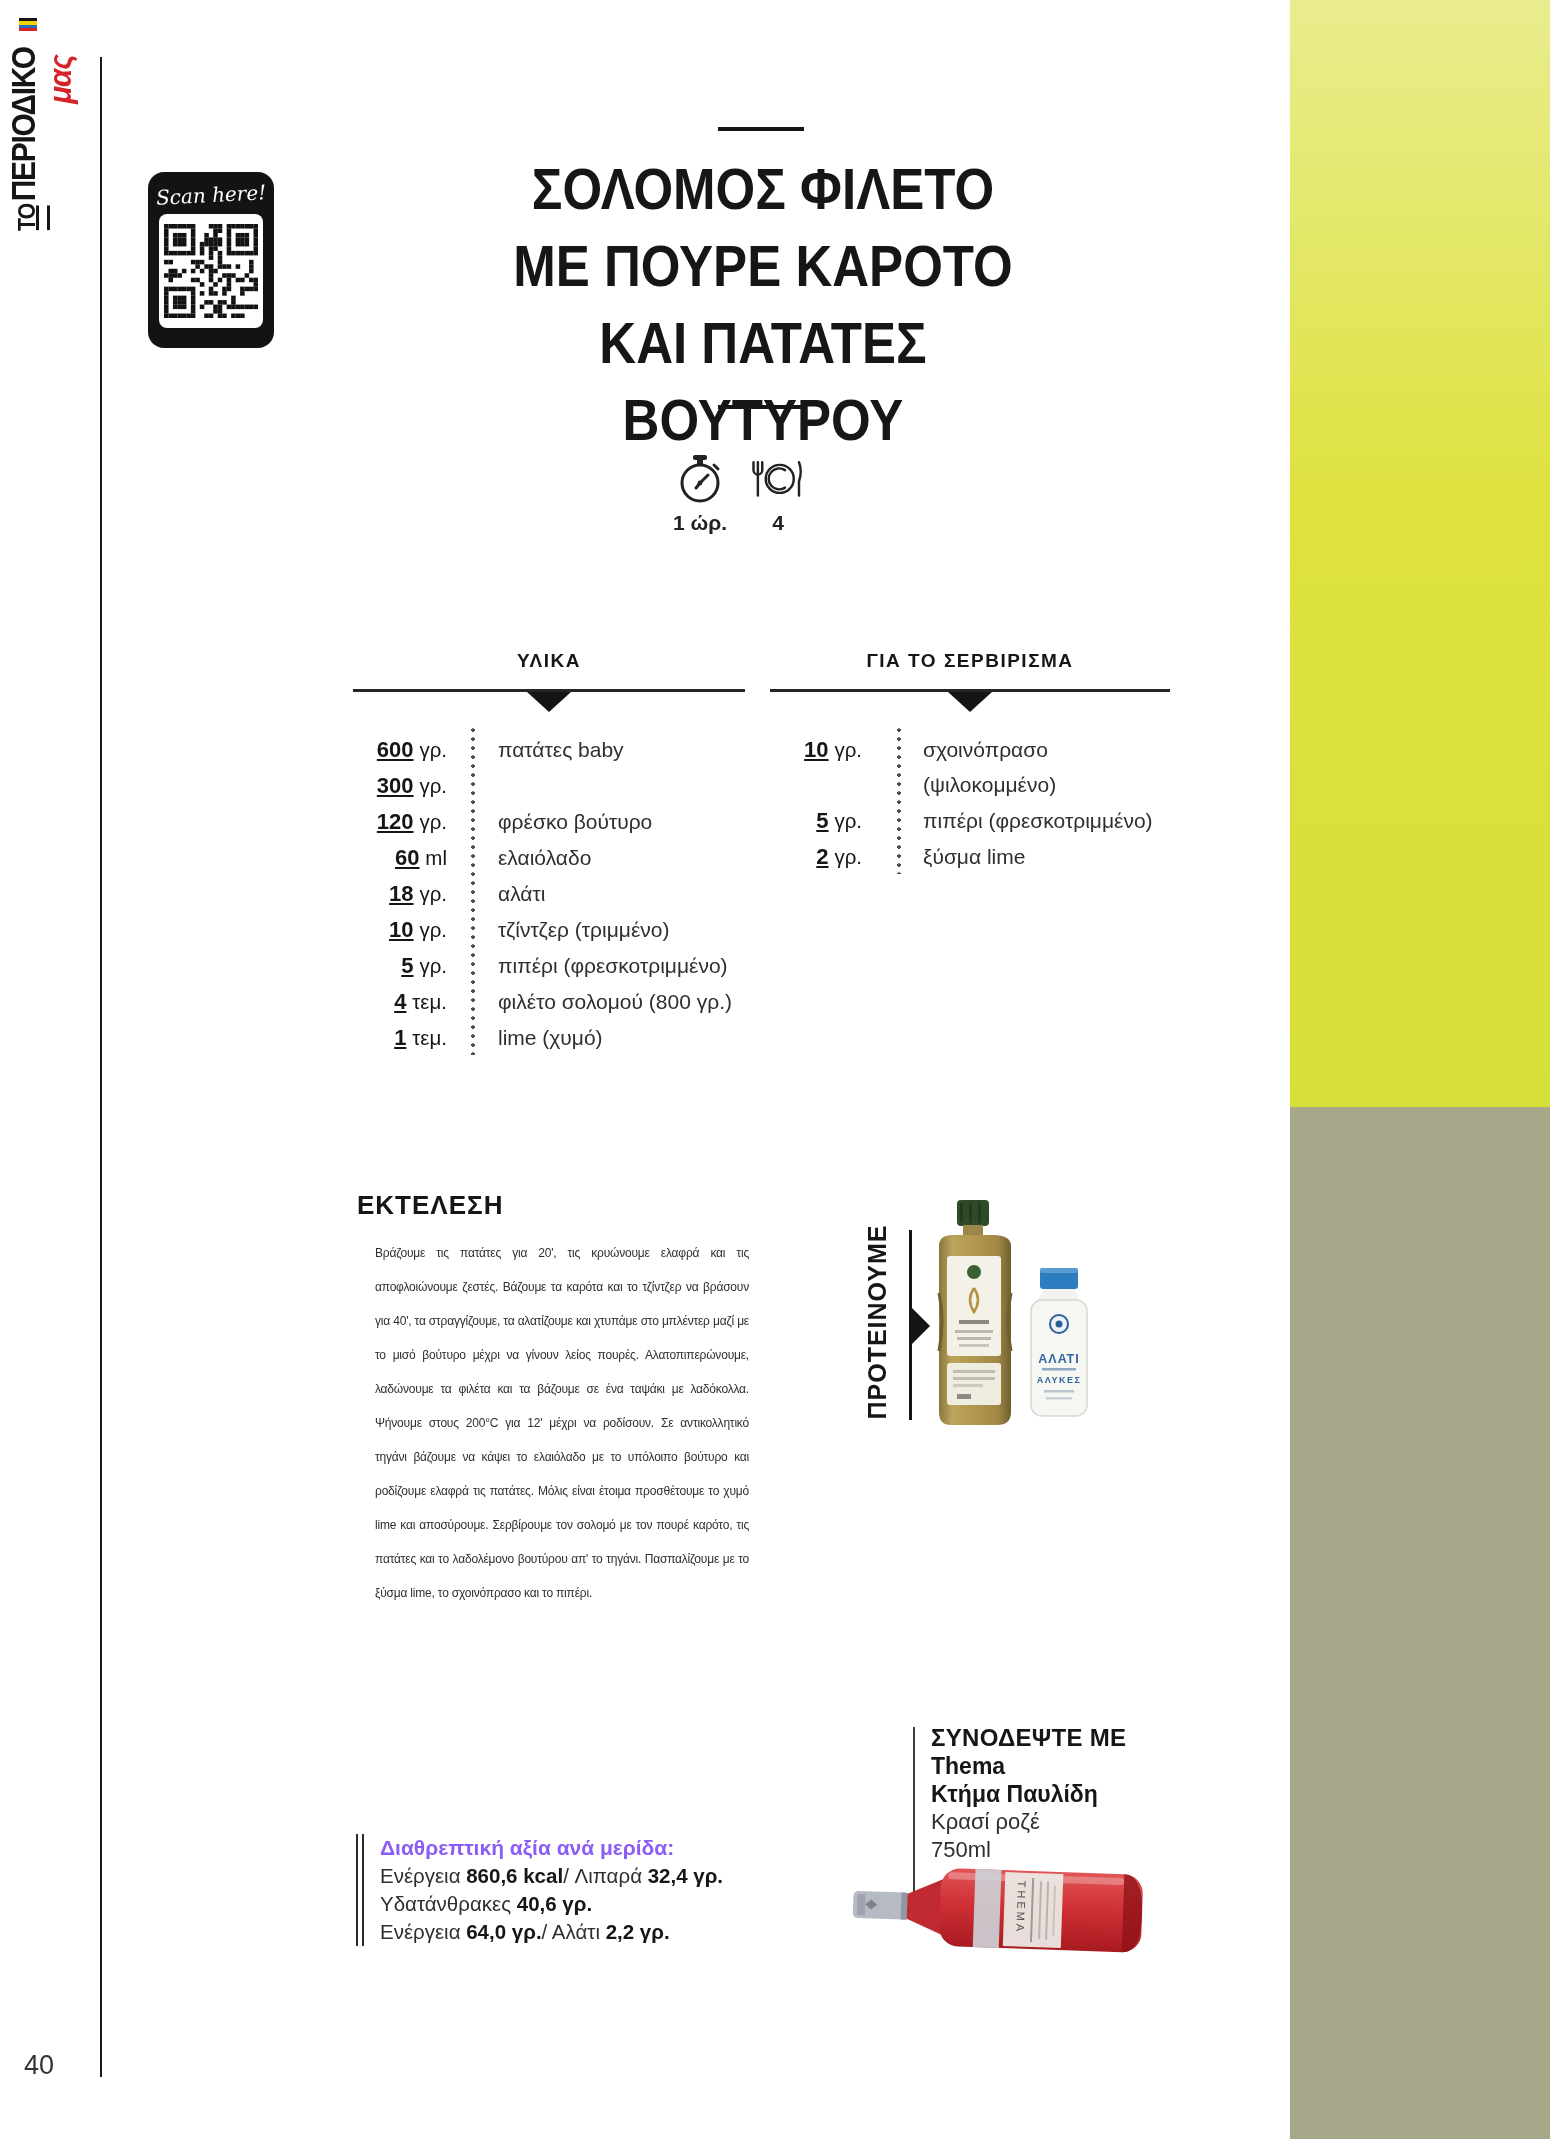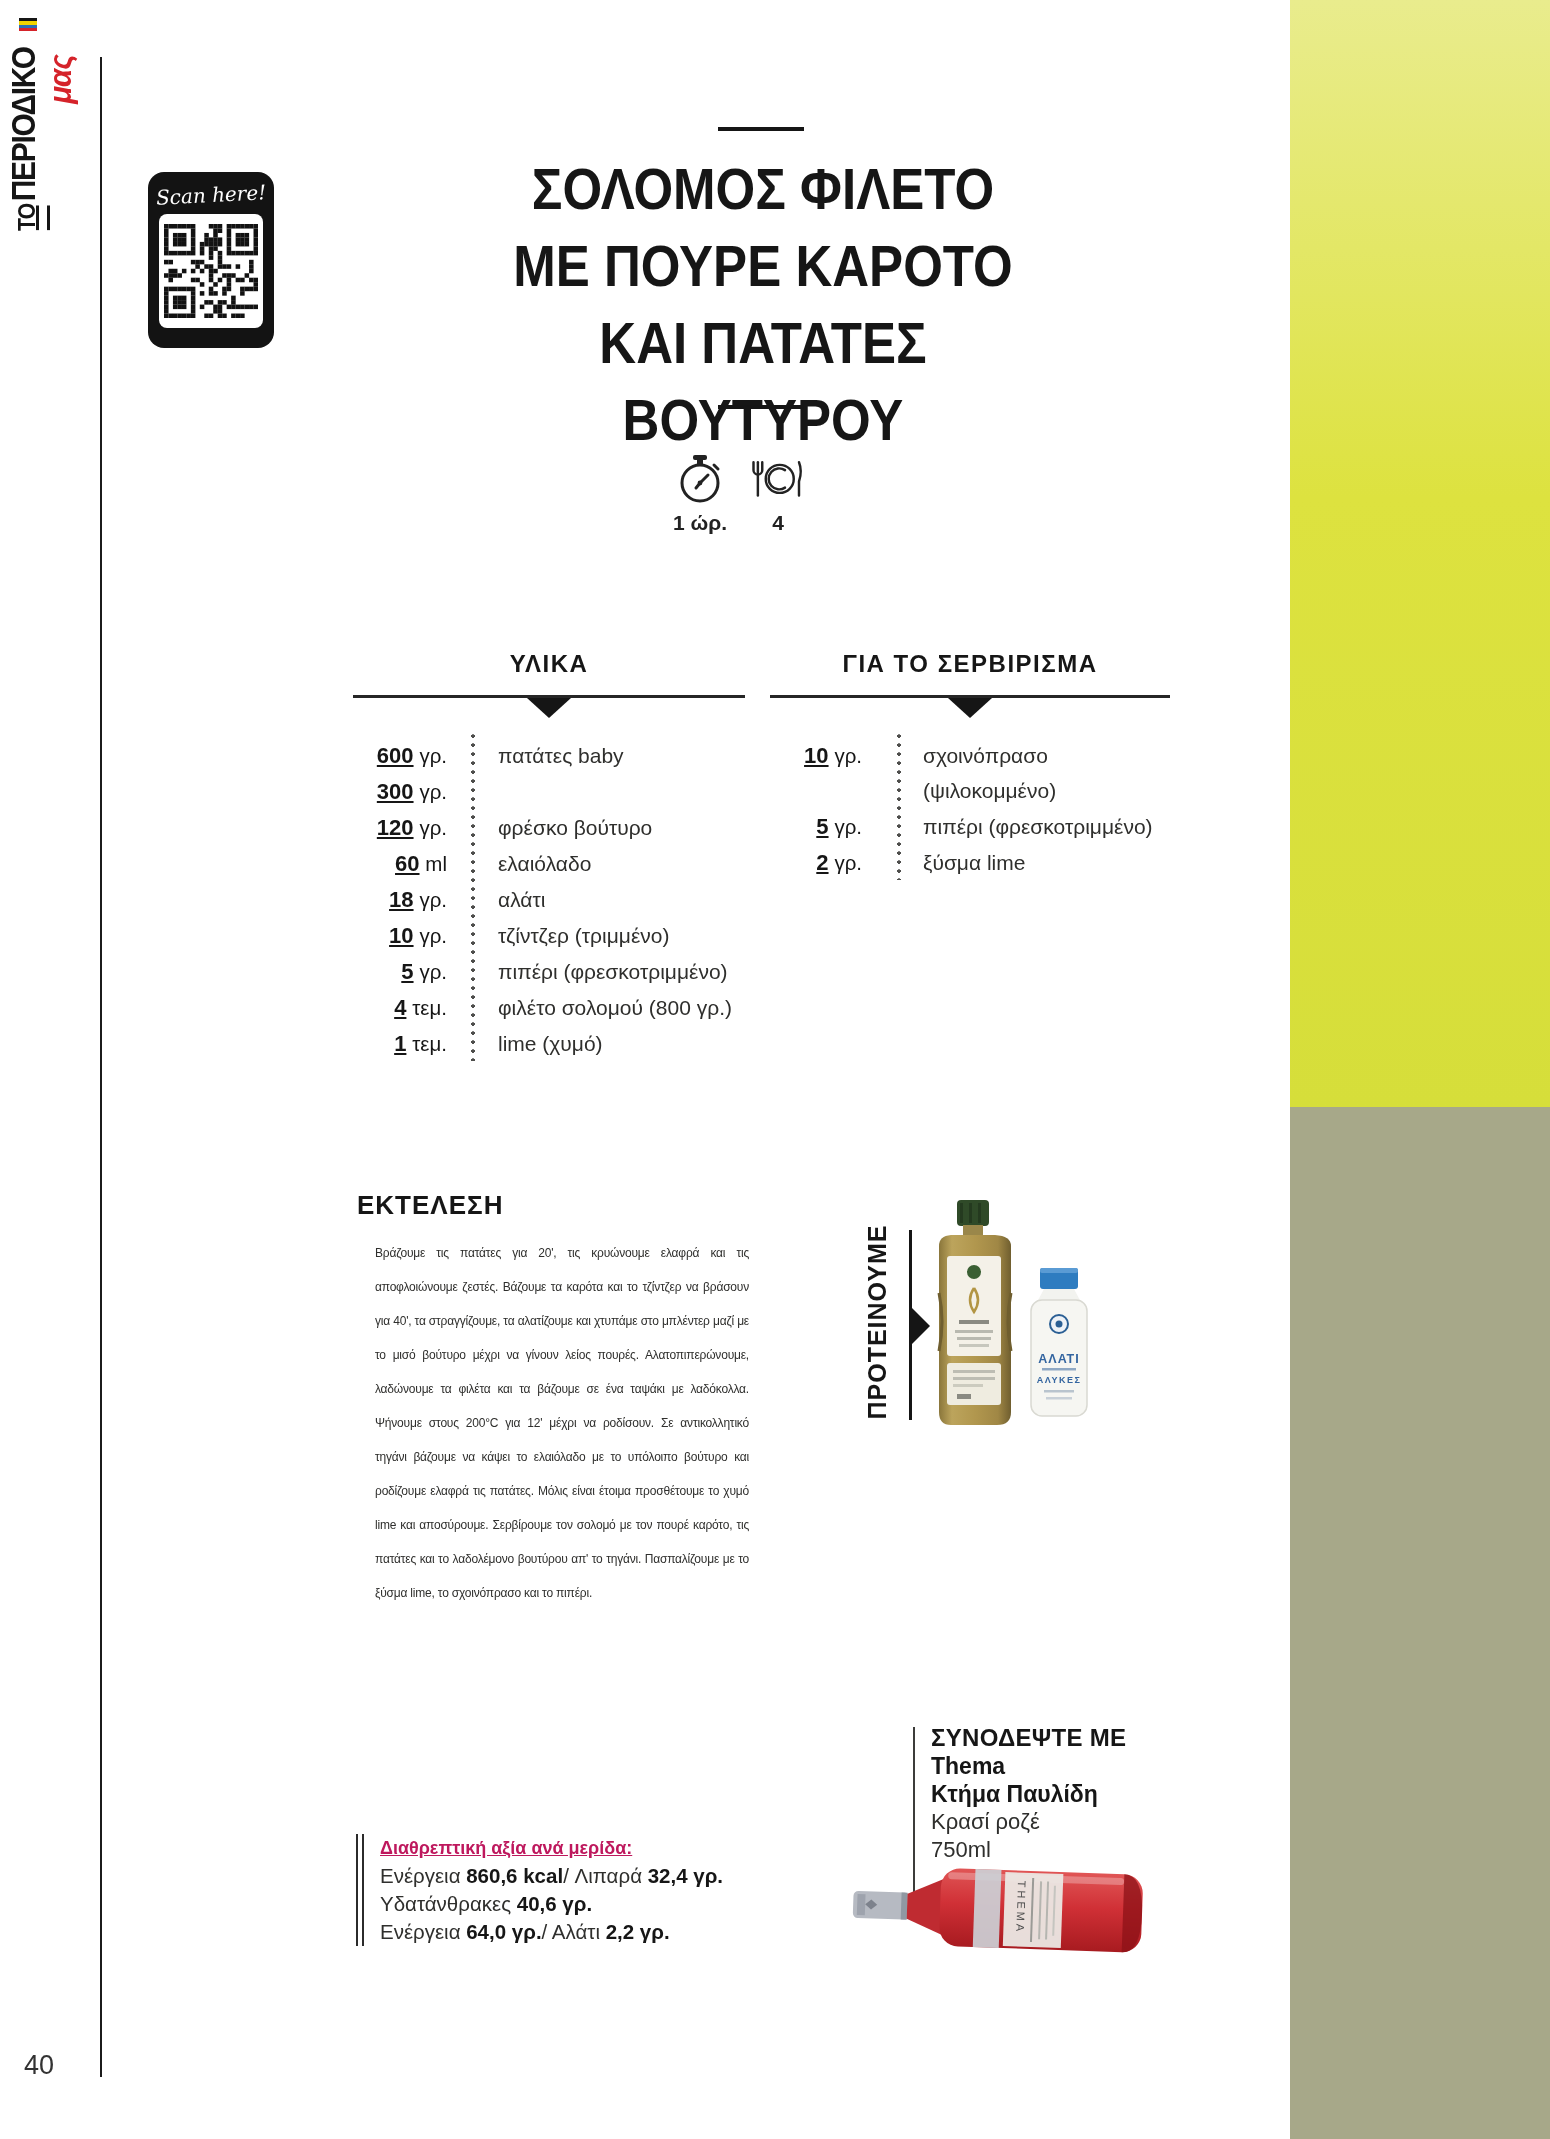--- a/index.html
+++ b/index.html
@@ -49,21 +49,21 @@
   
   .meta{position:absolute;left:662px;top:450px;display:flex;gap:2px;}
   .meta-item{width:76px;display:flex;flex-direction:column;align-items:center;}
   .meta-item svg{width:56px;height:56px;}
   .meta-label{margin-top:5px;font-size:21px;font-weight:700;color:#222;}
 
   
   .col{position:absolute;top:650px;}
   .col-left{left:353px;width:392px;}
   .col-right{left:770px;width:400px;}
-  .col-head{text-align:center;font-weight:700;font-size:24px;letter-spacing:1.5px;color:#161616;}
+  .col-head{text-align:center;font-weight:700;font-size:19px;letter-spacing:1.5px;color:#161616;}
   .col-rule{margin-top:17px;height:3px;background:#262626;position:relative;}
   .col-rule::after{content:"";position:absolute;left:50%;top:3px;transform:translateX(-50%);
      border-left:22px solid transparent;border-right:22px solid transparent;border-top:20px solid #151515;}
   .ing-list{position:relative;margin-top:40px;}
   .ing-dots{position:absolute;top:-4px;bottom:0;width:4px;
      background-image:radial-gradient(circle at 2px 2.2px,#4e4e4c 1.7px,transparent 1.95px);
      background-size:4px 9px;background-repeat:repeat-y;}
   .col-left  .ing-dots{left:118px;}
   .col-right .ing-dots{left:127px;}
   .ing-row{display:grid;align-items:start;font-size:21px;line-height:35px;margin-bottom:1px;}
@@ -77,21 +77,21 @@
   
   .exec{position:absolute;left:357px;top:1190px;width:392px;}
   .exec-head{font-size:26px;font-weight:700;letter-spacing:1px;color:#161616;}
   .exec-body{margin-top:15px;font-size:12px;line-height:34px;text-align:justify;
              color:#2f2f2d;letter-spacing:-0.2px;margin-left:18px;}
 
   
   .nutrition{position:absolute;left:356px;top:1834px;width:430px;padding-left:22px;
              border-left:2px solid #2b2b2b;}
   .nutrition::before{content:"";position:absolute;left:4px;top:0;bottom:0;width:2px;background:#2b2b2b;}
-  .nut-head{font-weight:700;font-size:18px;line-height:28px;color:#be185d;text-decoration:underline;}
+  .nut-head{font-weight:700;font-size:21px;line-height:28px;color:#8b5cf6;}
   .nut-line{font-size:20.5px;line-height:28px;color:#2f2f2d;}
   .nut-line .b{font-weight:700;color:#161616;}
 
   
   .suggest-label{position:absolute;left:854px;top:1232px;width:46px;height:180px;}
   .sg-inner{position:absolute;left:50%;top:50%;width:180px;height:46px;
             transform:translate(-50%,-50%) rotate(-90deg);
             font-size:25px;font-weight:800;letter-spacing:1px;color:#161616;
             display:flex;align-items:center;justify-content:center;white-space:nowrap;}
   .suggest-rule{position:absolute;left:909px;top:1230px;width:3px;height:190px;background:#151515;}

